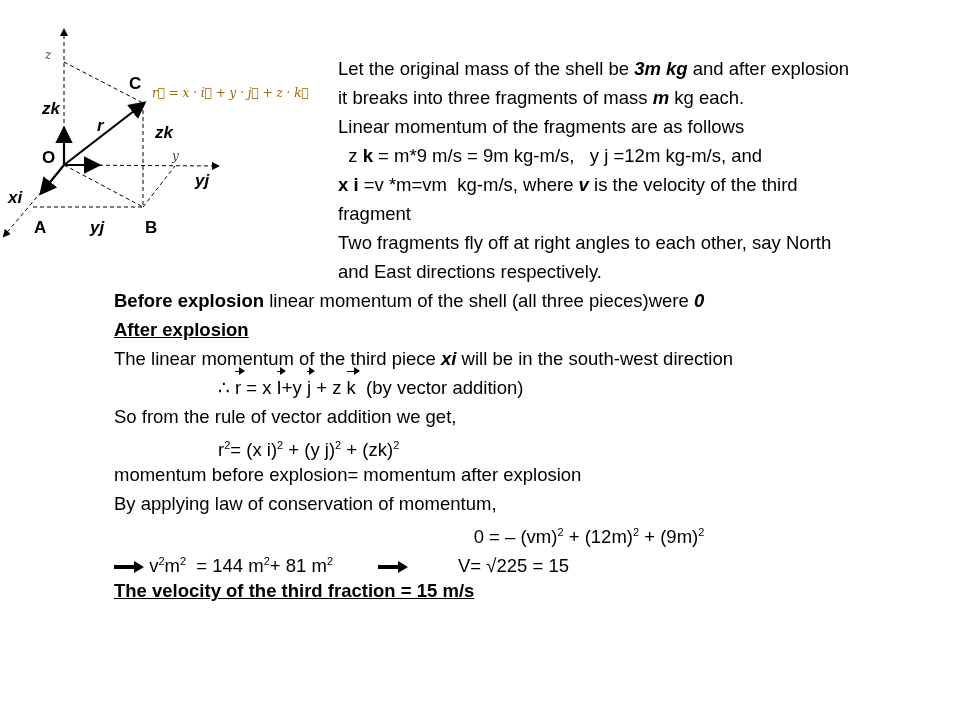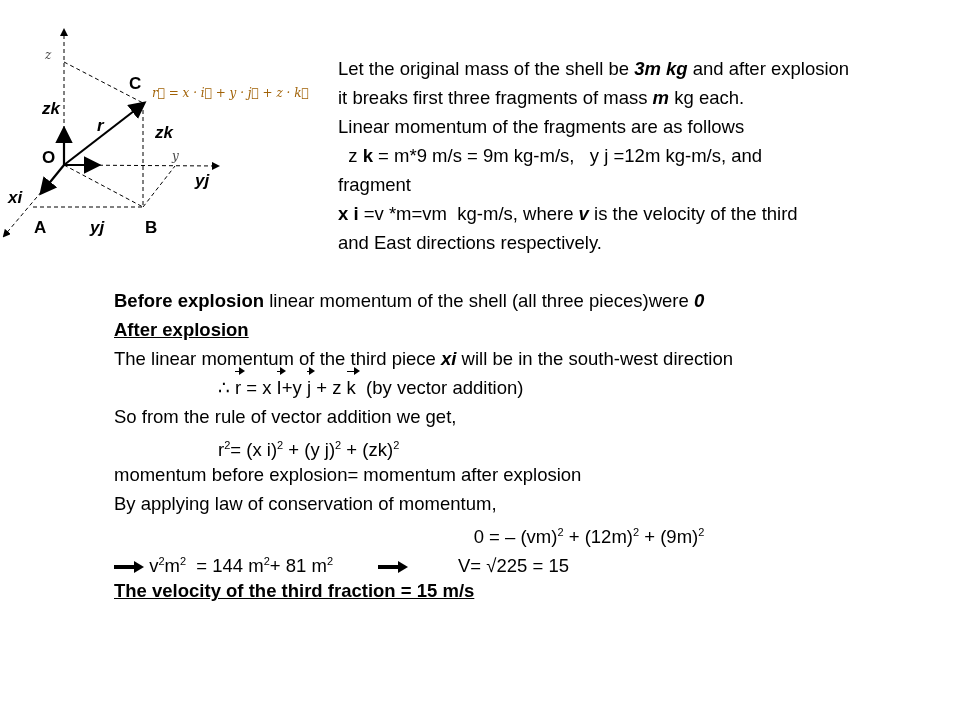--- a/index.html
+++ b/index.html
@@ -60,25 +60,26 @@
   <span class="lbl" style="left:42px;top:100px;font-style:italic;">zk</span>
   <span class="lbl" style="left:155px;top:124px;font-style:italic;">zk</span>
   <span class="lbl" style="left:195px;top:172px;font-style:italic;">yj</span>
   <span class="lbl" style="left:90px;top:219px;font-style:italic;">yj</span>
   <span class="lbl" style="left:8px;top:189px;font-style:italic;">xi</span>
   <span class="formula">r⃗ = x · i⃗ + y · j⃗ + z · k⃗</span>
 </div>
 
 <div class="text-block tb-right">
   <div class="line"><span>Let the original mass of the shell be </span><b><i>3m kg</i></b><span> and after explosion</span></div>
-  <div class="line"><span> it breaks first three fragments of mass </span><b><i>m</i></b><span> kg each.</span></div>
+  <div class="line"><span> it breaks into three fragments of mass </span><b><i>m</i></b><span> kg each.</span></div>
   <div class="line">Linear momentum of the fragments are as follows</div>
   <div class="line" style="white-space:pre"><span>  z </span><b>k</b><span> = m*9 m/s = 9m kg-m/s,   y j =12m kg-m/s, and</span></div>
+  <div class="line" style="white-space:pre"><b>x i</b><span> =v *m=vm  kg-m/s, where </span><b><i>v</i></b><span> is the velocity of the third</span></div>
   <div class="line">fragment</div>
-  <div class="line" style="white-space:pre"><b>x i</b><span> =v *m=vm  kg-m/s, where </span><b><i>v</i></b><span> is the velocity of the third</span></div>
+  <div class="line"> Two fragments fly off at right angles to each other, say North</div>
   <div class="line">and East directions respectively.</div>
 </div>
 
 <div class="text-block tb-main">
   <div class="line"><b>Before explosion</b><span> linear momentum of the shell (all three pieces)were </span><b><i>0</i></b></div>
   <div class="line b">After explosion</div>
   <div class="line"><span>The linear momentum of the third piece </span><b><i>xi</i></b><span> will be in the south-west direction</span></div>
   <div class="line ind1" style="white-space:pre"><span>∴ </span><span class="vec">r</span><span> = x </span><span class="vec">I</span><span>+y </span><span class="vec">j</span><span> + z </span><span class="vec">k</span><span>  (by vector addition)</span></div>
   <div class="line">So from the rule of vector addition we get,</div>
   <div class="line ind1"><span>r</span><sup>2</sup><span>= (x i)</span><sup>2</sup><span> + (y j)</span><sup>2</sup><span> + (zk)</span><sup>2</sup></div>

